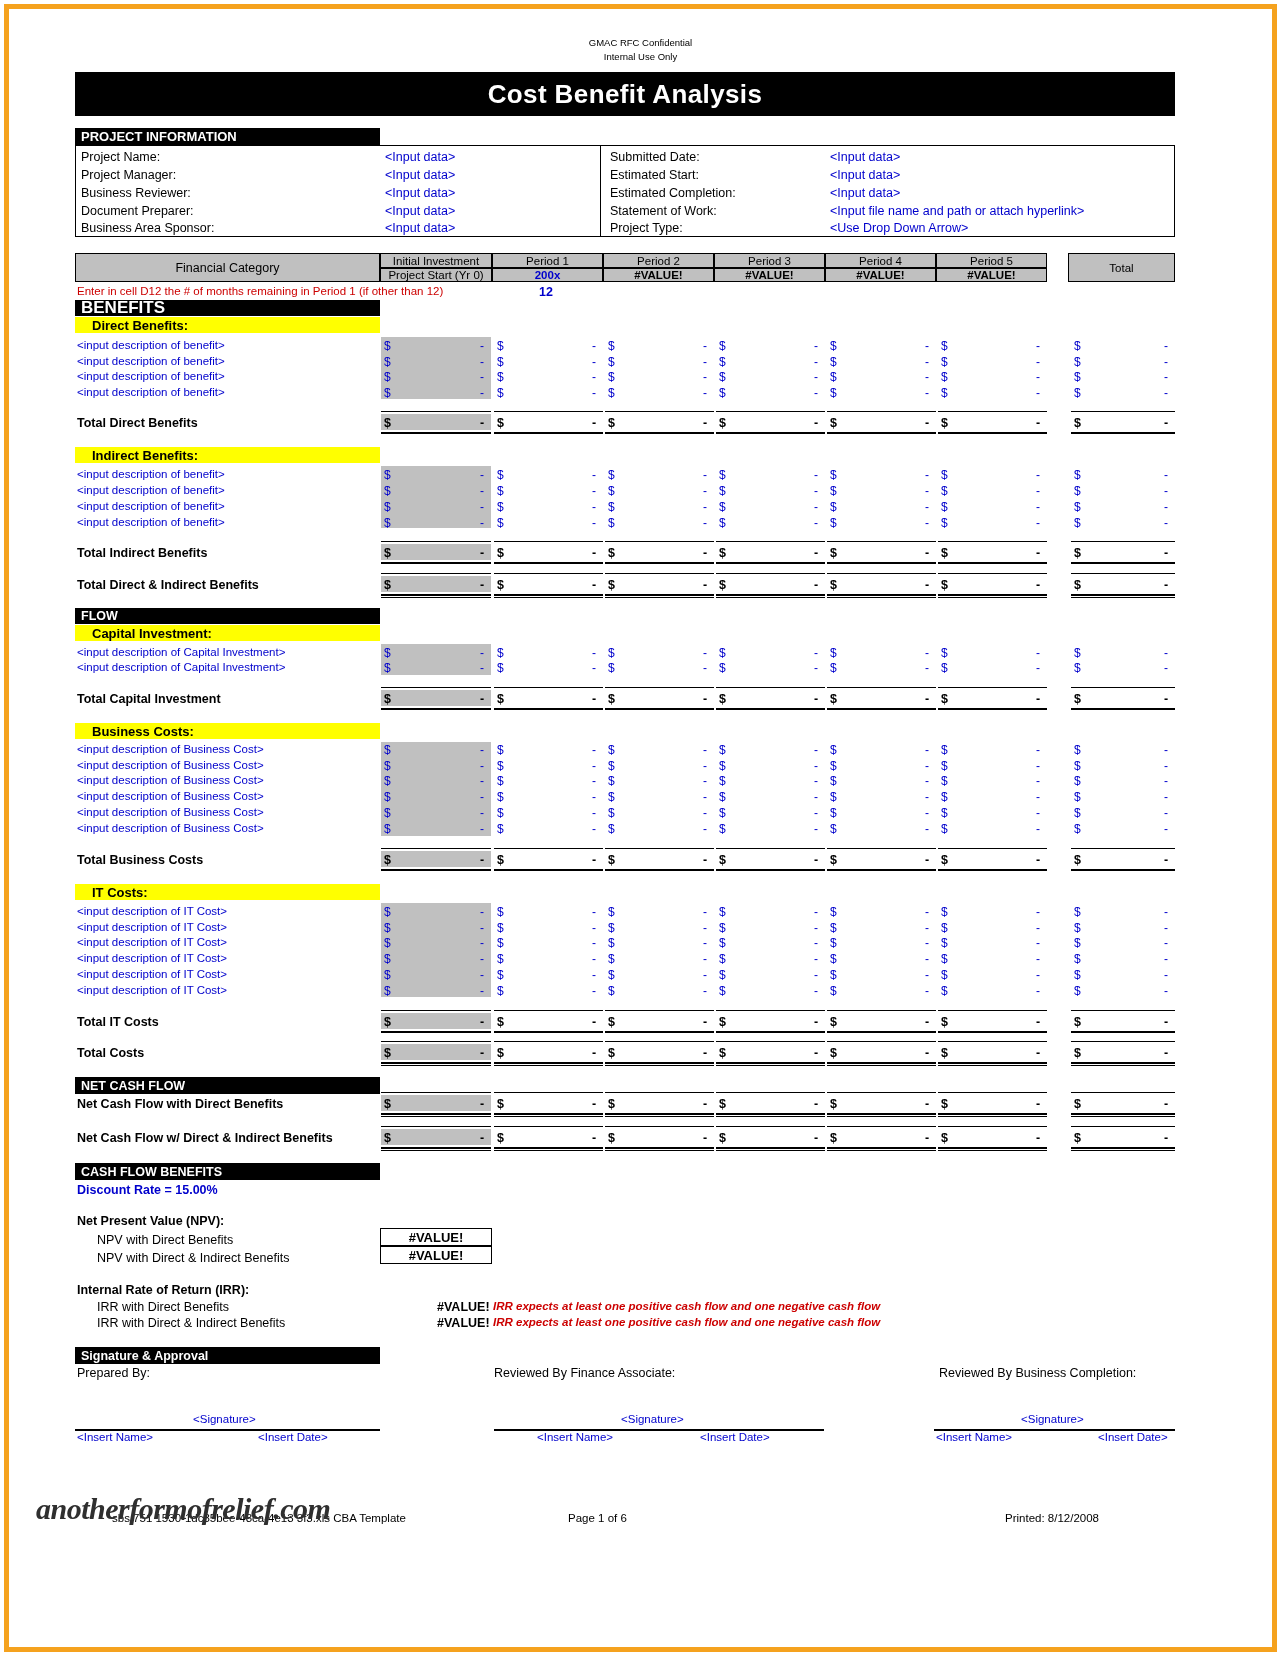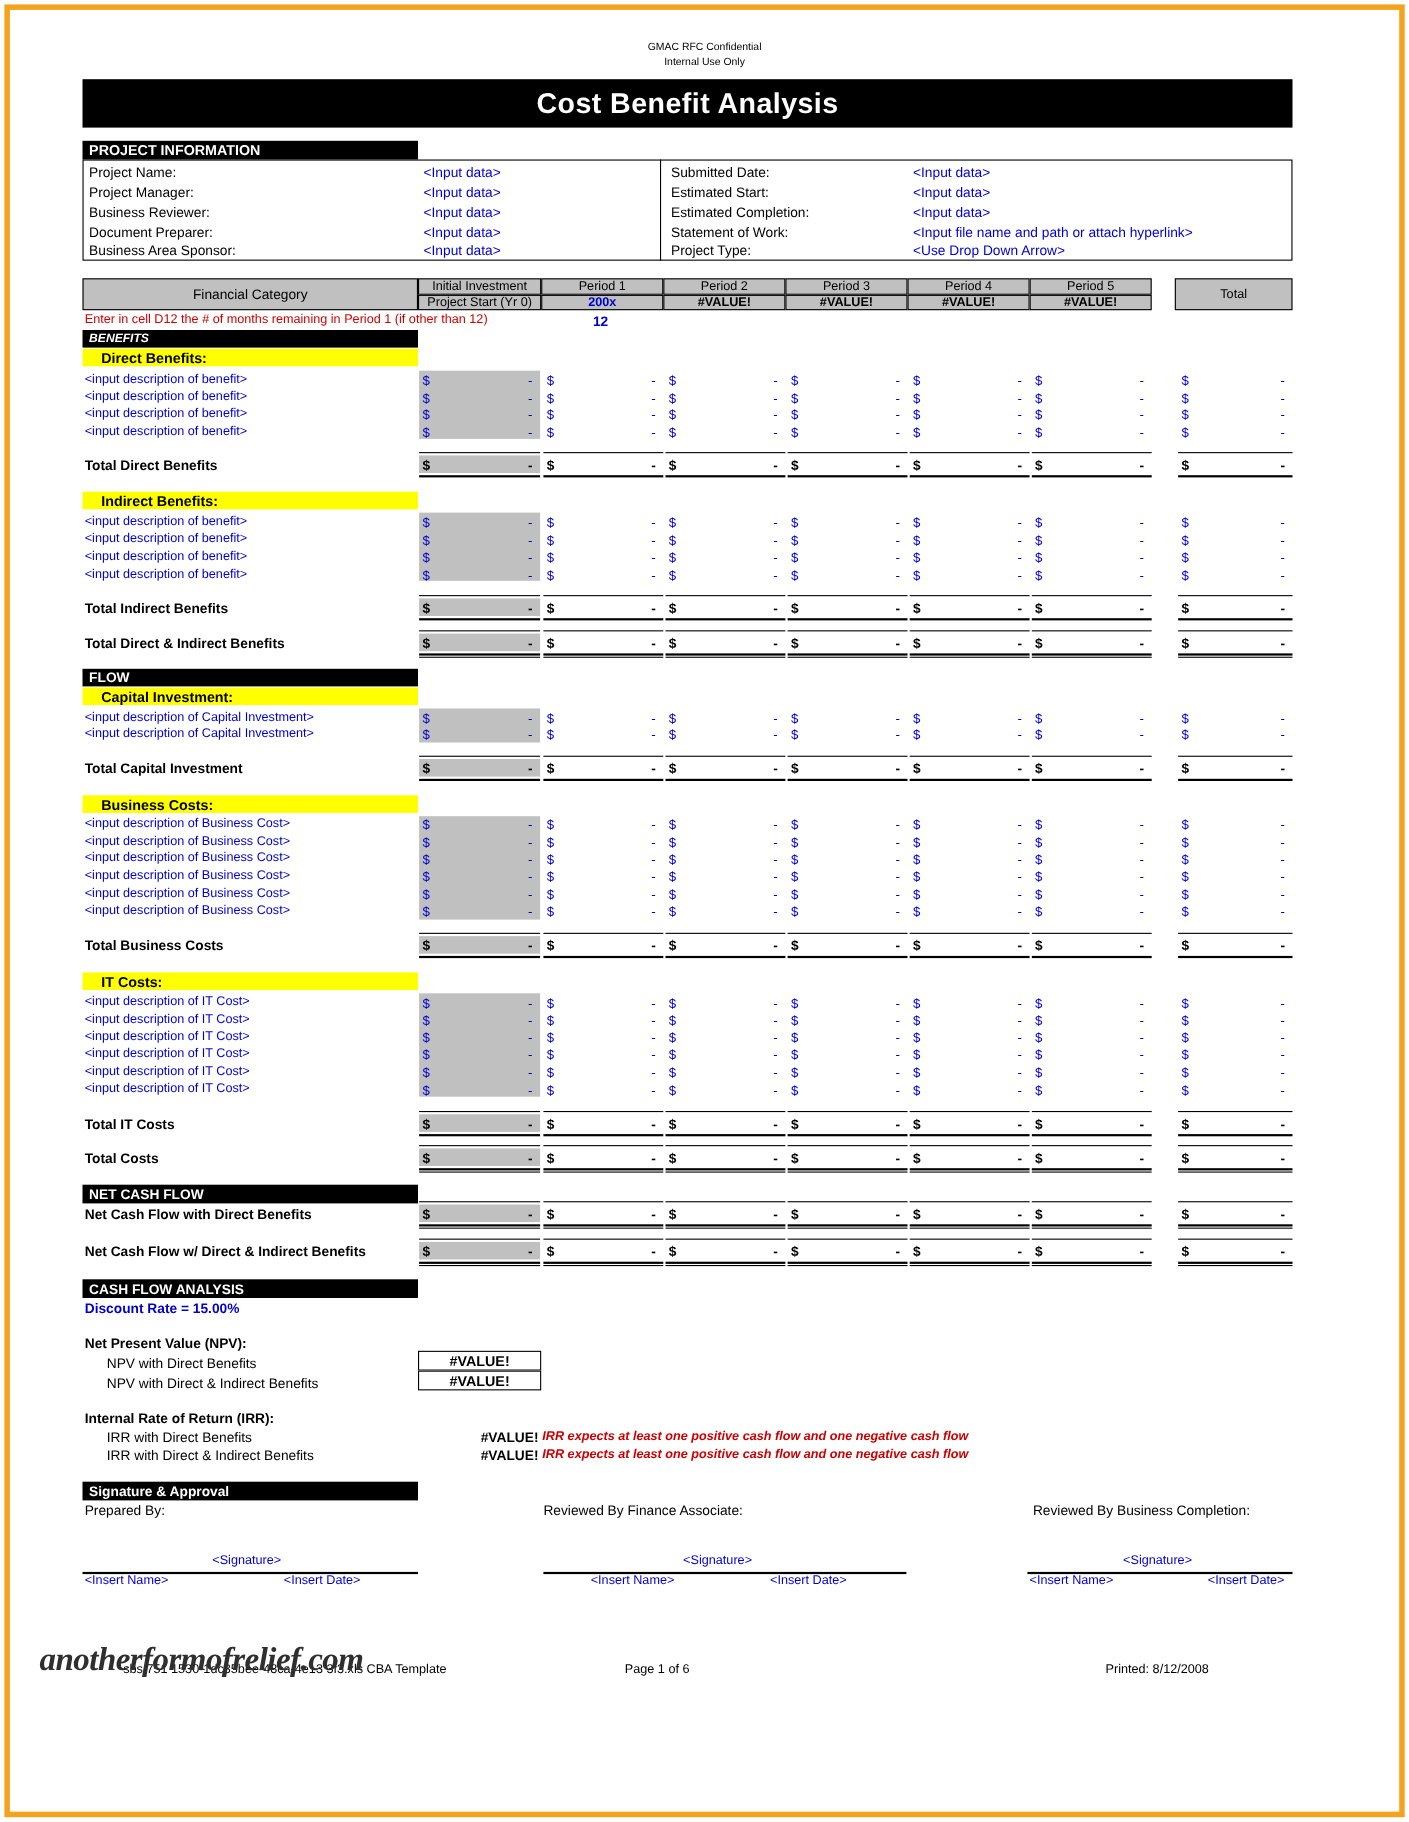--- a/index.html
+++ b/index.html
@@ -123,21 +123,21 @@
   <div class="hcell b" style="left:825px;top:268px;width:111px;height:14px;">#VALUE!</div>
 
   <div class="hcell" style="left:936px;top:253px;width:111px;height:15px;">Period 5</div>
   <div class="hcell b" style="left:936px;top:268px;width:111px;height:14px;">#VALUE!</div>
 
   <div class="hcell" style="left:1068px;top:253px;width:107px;height:29px;">Total</div>
 
   <div class="lbl red" style="left:77px;top:285px;font-size:11.5px;">Enter in cell  D12 the # of months remaining in Period 1 (if other than 12)</div>
   <div class="lbl bold blue" style="left:539px;top:285px;">12</div>
 
-  <div class="blackbar" style="left:75px;top:300px;width:305px;height:16px;font-size:11px;font-style:italic;">BENEFITS</div>
+  <div class="blackbar" style="left:75px;top:300px;width:305px;height:16px;font-size:17px;">BENEFITS</div>
   <div class="yellowbar" style="left:75px;top:317px;width:305px;height:16px;">Direct Benefits:</div>
 
   <div class="mgrey" style="left:381px;top:337px;width:110px;height:62px;"></div>
 
   <div class="lbl blue" style="left:77px;top:339px;font-size:11.5px;">&lt;input description of benefit&gt;</div>
   <div class="lbl blue" style="left:77px;top:355px;font-size:11.5px;">&lt;input description of benefit&gt;</div>
   <div class="lbl blue" style="left:77px;top:370px;font-size:11.5px;">&lt;input description of benefit&gt;</div>
   <div class="lbl blue" style="left:77px;top:386px;font-size:11.5px;">&lt;input description of benefit&gt;</div>
 
   <div class="lbl bold" style="left:77px;top:416px;">Total Direct Benefits</div>
@@ -192,21 +192,21 @@
   <div class="lbl bold" style="left:77px;top:1046px;">Total Costs</div>
   <div class="mgrey" style="left:381px;top:1044px;width:110px;height:16px;"></div>
 
   <div class="blackbar" style="left:75px;top:1077px;width:305px;height:17px;font-size:12.5px;">NET CASH FLOW</div>
   <div class="lbl bold" style="left:77px;top:1097px;">Net Cash Flow with Direct Benefits</div>
   <div class="mgrey" style="left:381px;top:1095px;width:110px;height:16px;"></div>
 
   <div class="lbl bold" style="left:77px;top:1131px;">Net Cash Flow w/ Direct &amp; Indirect Benefits</div>
   <div class="mgrey" style="left:381px;top:1129px;width:110px;height:16px;"></div>
 
-  <div class="blackbar" style="left:75px;top:1163px;width:305px;height:17px;font-size:12.5px;">CASH FLOW ANALYSIS</div>
+  <div class="blackbar" style="left:75px;top:1163px;width:305px;height:17px;font-size:12.5px;">CASH FLOW BENEFITS</div>
   <div class="lbl bold blue" style="left:77px;top:1183px;">Discount Rate = 15.00%</div>
 
   <div class="lbl bold" style="left:77px;top:1214px;">Net Present Value (NPV):</div>
   <div class="lbl" style="left:97px;top:1233px;">NPV with Direct Benefits</div>
   <div class="valbox" style="left:380px;top:1228px;width:112px;height:18px;">#VALUE!</div>
   <div class="lbl" style="left:97px;top:1251px;">NPV with Direct &amp; Indirect Benefits</div>
   <div class="valbox" style="left:380px;top:1246px;width:112px;height:18px;">#VALUE!</div>
 
   <div class="lbl bold" style="left:77px;top:1283px;">Internal Rate of Return (IRR):</div>
   <div class="lbl" style="left:97px;top:1300px;">IRR with Direct Benefits</div>

